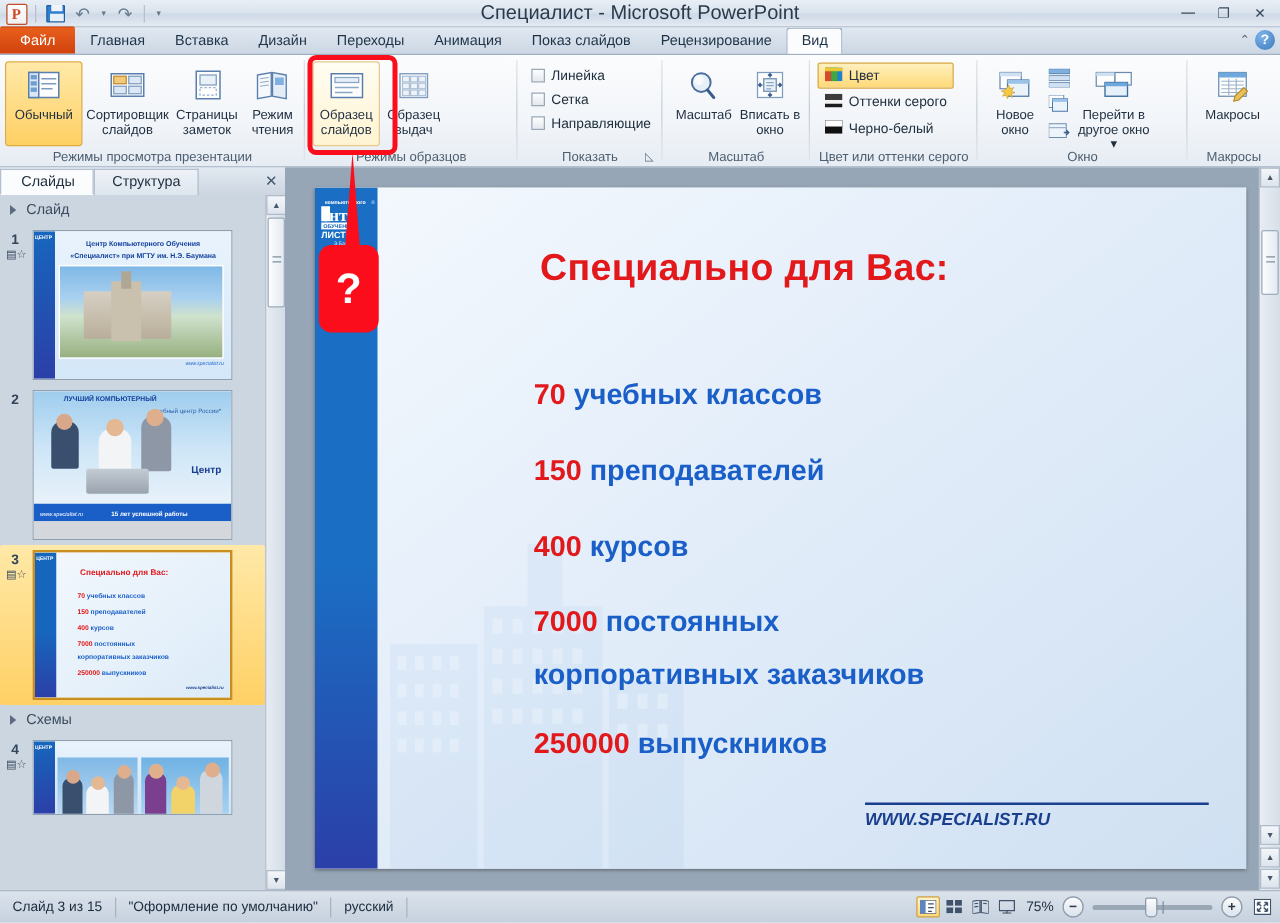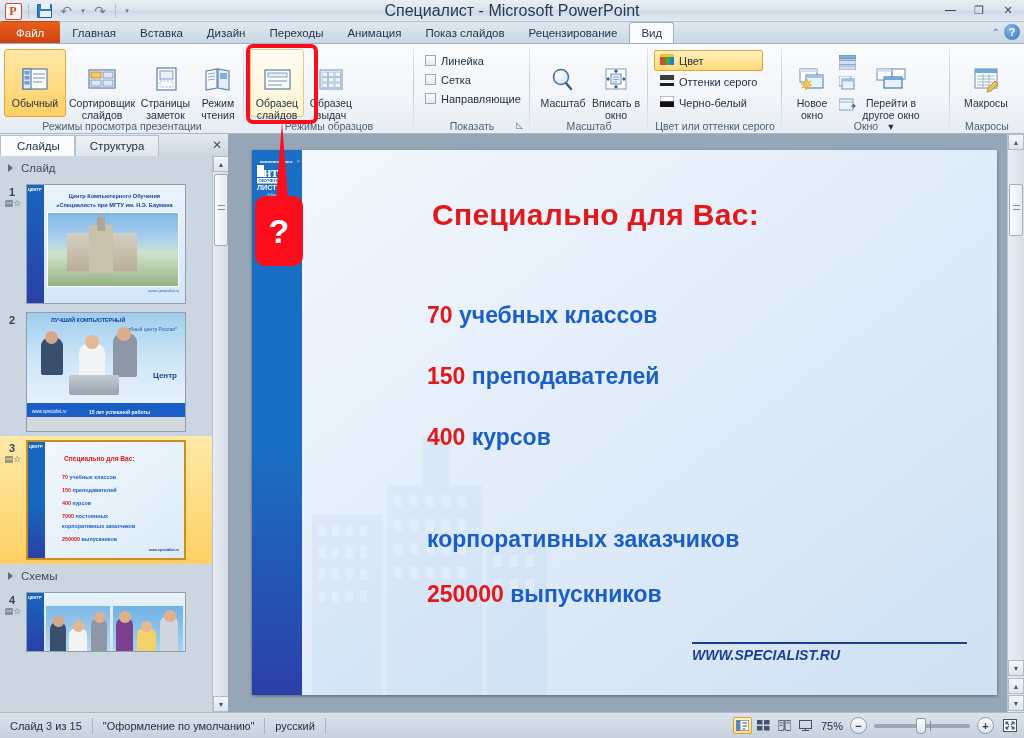--- a/index.html
+++ b/index.html
@@ -65,21 +65,21 @@
     background:linear-gradient(to bottom,#fbfcfd 0%,#f2f5f9 60%,#e6ecf3 100%);
     border-bottom:1px solid #a9b7c6;
   }
   .grp{ position:absolute;top:0;height:89px; }
   .grp .gl{
     position:absolute;bottom:1px;width:100%;text-align:center;font-size:10.5px;color:#4d5e70;
   }
   .gdiv{position:absolute;top:4px;width:1px;height:80px;background:linear-gradient(to bottom,#dfe5ec,#c4ceda,#dfe5ec);}
   .bigbtn{
     width:62px;height:68px;display:flex;flex-direction:column;align-items:center;justify-content:flex-start;
-    padding-top:16px;border:1px solid transparent;border-radius:3px;text-align:center;
+    padding-top:5px;border:1px solid transparent;border-radius:3px;text-align:center;
     font-size:10.5px;line-height:11.5px;color:#1f2f40;
   }
   .bigbtn.sel{
     background:linear-gradient(to bottom,#ffe9a8,#ffd064);border-color:#e0a93c;
   }
   .bigbtn.sel2{
     background:linear-gradient(to bottom,#fffdf2,#fff4d2);border:1px solid #e8c98a;
   }
   .bicon{width:34px;height:30px;margin-bottom:2px;position:relative;}
   .chk{display:flex;align-items:center;gap:5px;height:19px;font-size:11px;color:#22313f;padding-left:3px;}
@@ -663,20 +663,24 @@
       <span>учебных классов</span>
     </div>
     <div class="sl-li" style="top:213px">
       <span class="n">150</span>
       <span>преподавателей</span>
     </div>
     <div class="sl-li" style="top:274px">
       <span class="n">400</span>
       <span>курсов</span>
     </div>
+    <div class="sl-li" style="top:334px">
+      <span class="n">7000</span>
+      <span>постоянных</span>
+    </div>
     <div class="sl-li" style="top:376px">
       <span>корпоративных  заказчиков</span>
     </div>
     <div class="sl-li" style="top:431px">
       <span class="n">250000</span>
       <span>выпускников</span>
     </div>
 
     <div class="sl-foot">WWW.SPECIALIST.RU</div>
   </div>

